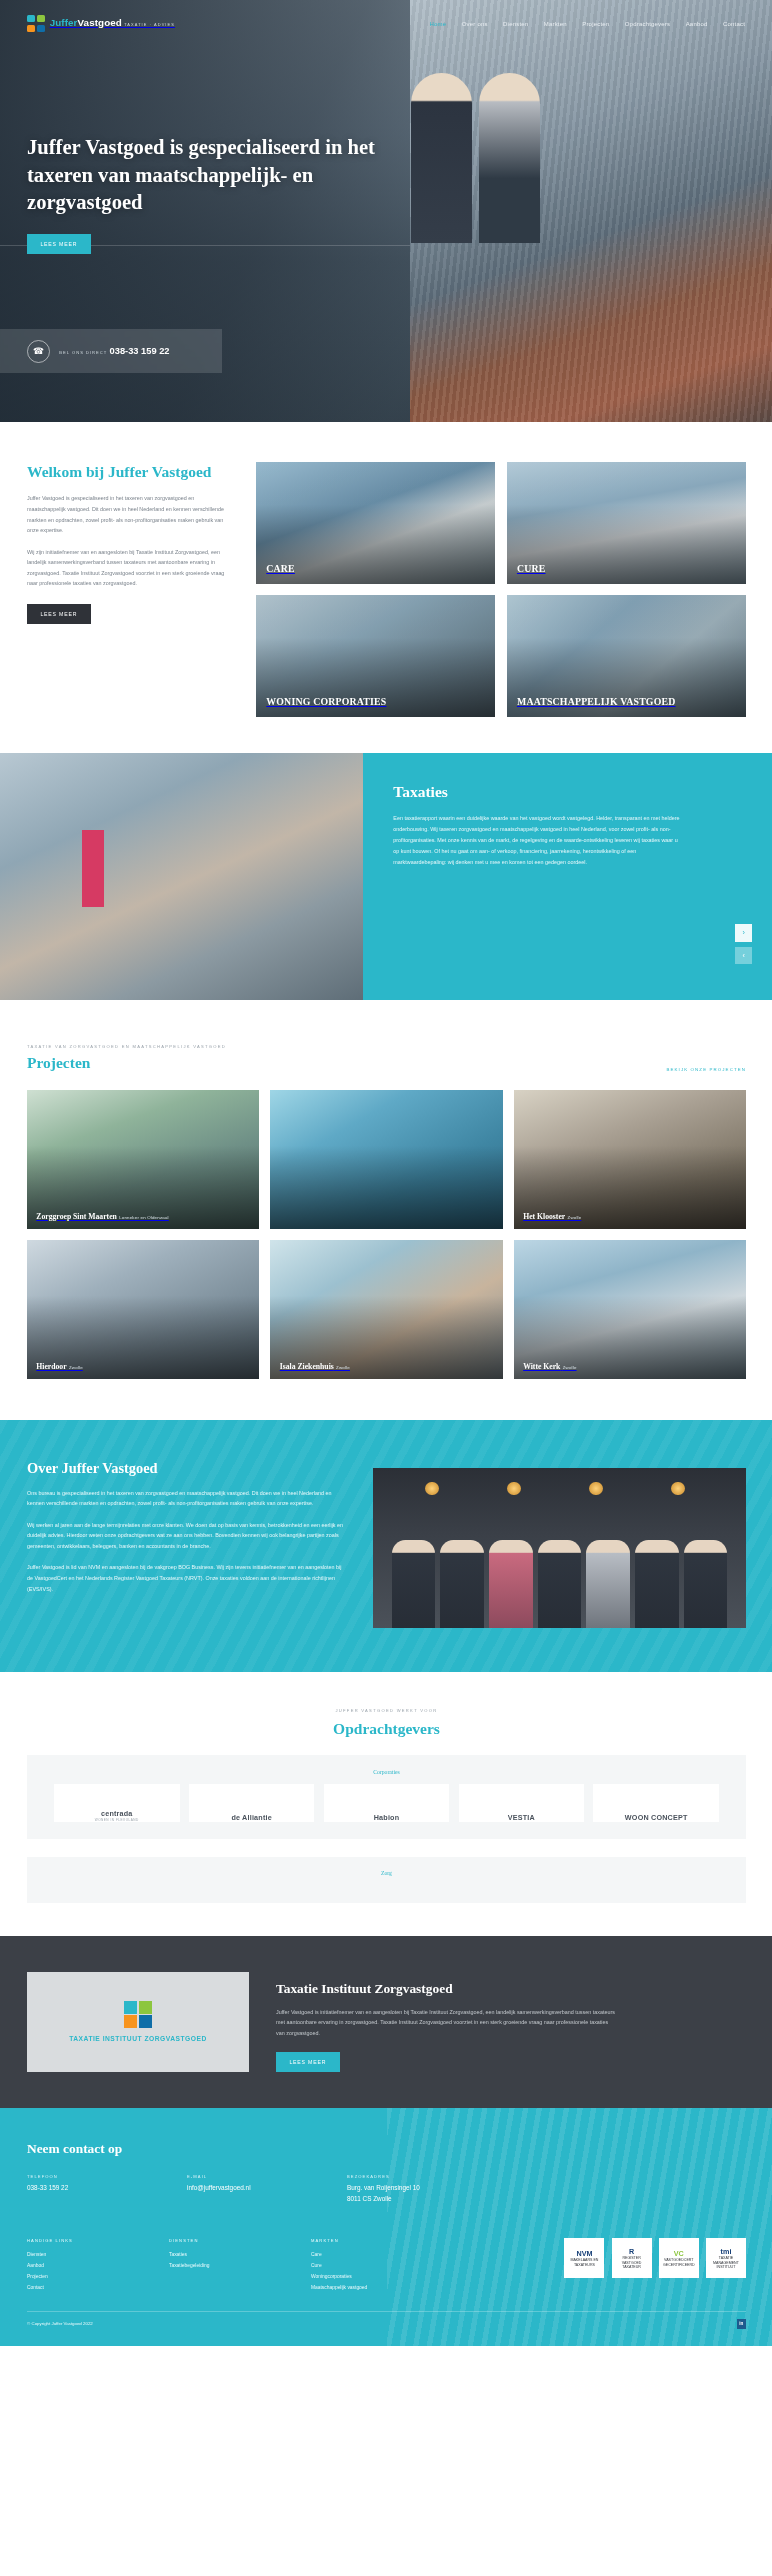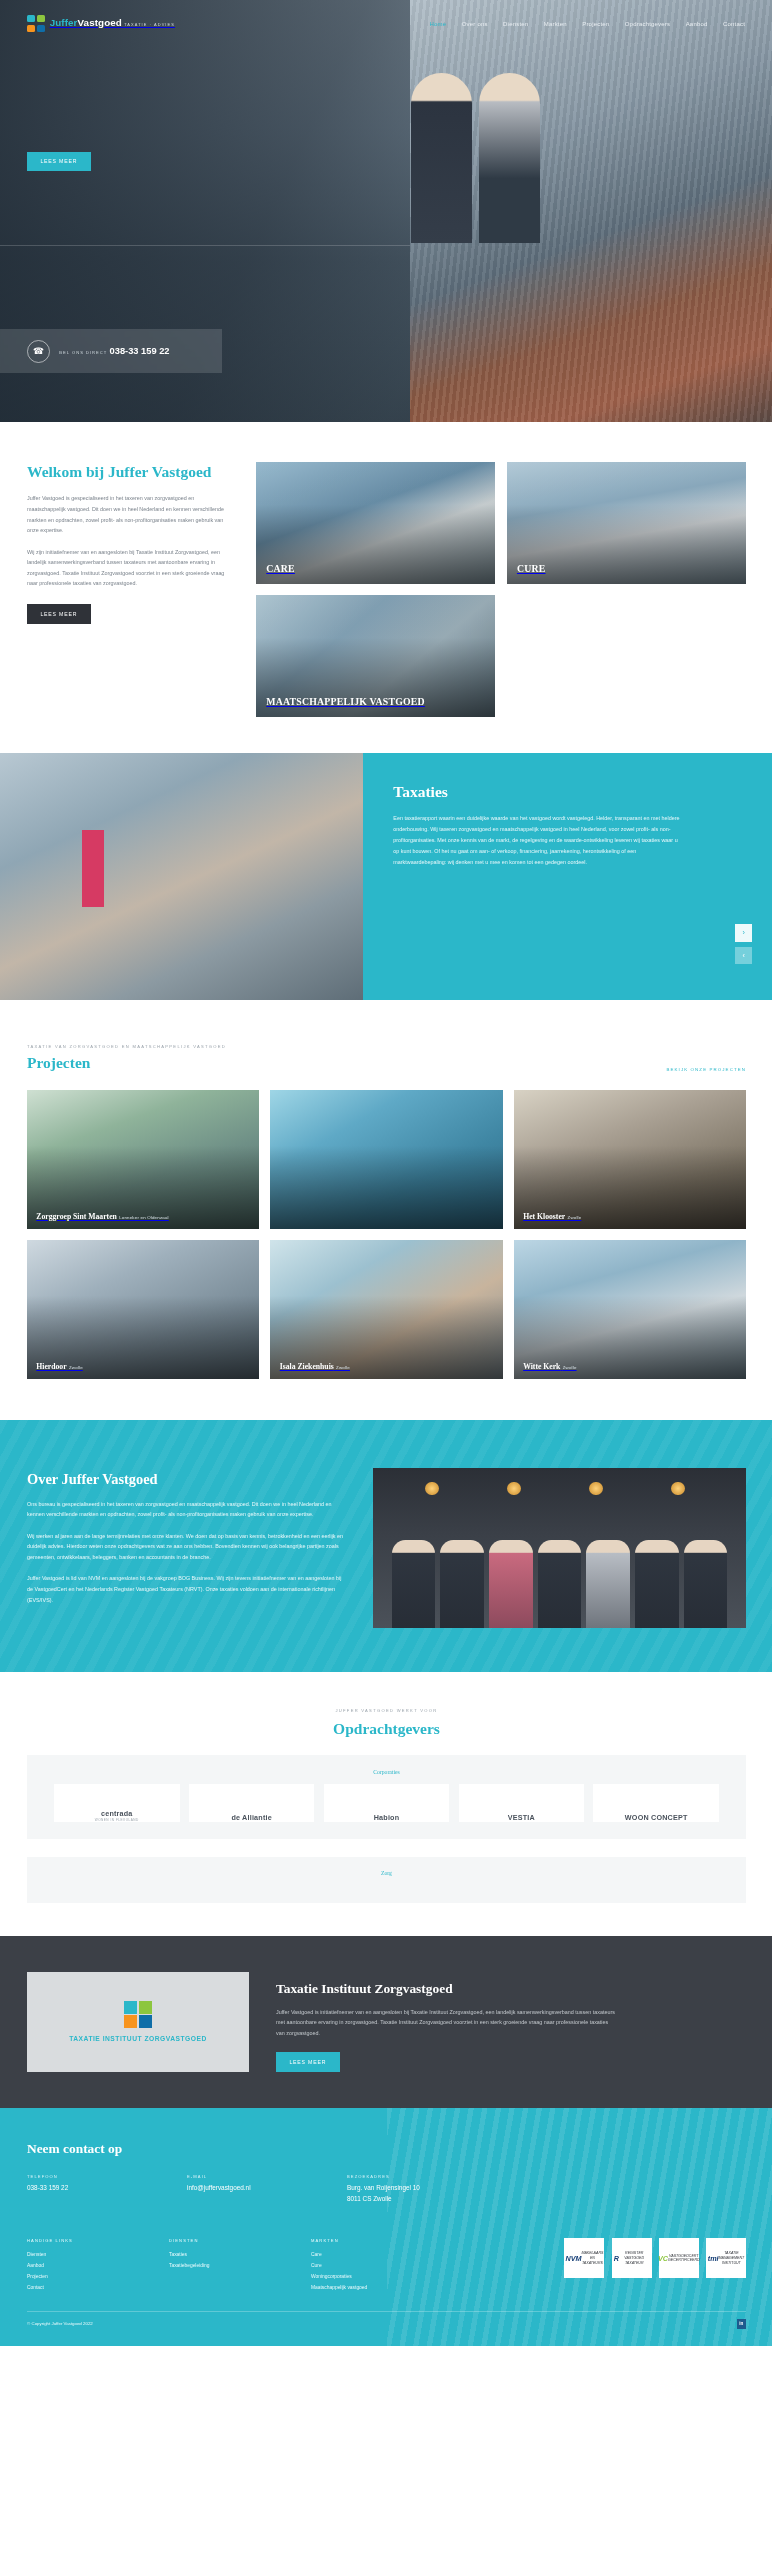--- a/index.html
+++ b/index.html
@@ -152,21 +152,21 @@
   .p5b { background: linear-gradient(150deg,#d0e4ea 0%, #9cc0cf 30%, #c8b49d 62%, #7d8a90 100%); }
   .p6b { background: linear-gradient(165deg,#bcd6e4 0%, #8fb4c8 30%, #cfd8dd 58%, #708692 100%); }
 
   
   .about { background: #2bb7c9; padding: 40px 27px 44px; display: flex; gap: 27px; position: relative; overflow: hidden; }
   .about:before{
     content:""; position:absolute; inset:0;
     background: repeating-linear-gradient(118deg, rgba(255,255,255,.05) 0 7.2px, rgba(255,255,255,0) 7.2px 17.5px);
   }
   .about-left { width: 319px; position: relative; color: #fff; }
-  .about-left h2 { font-family: "Liberation Serif", serif; font-size: 14.4px; font-weight: 700; margin-top: 11px; }
+  .about-left h2 { font-family: "Liberation Serif", serif; font-size: 14.4px; font-weight: 700; }
   .about-left p { font-size: 5.4px; line-height: 2; margin-top: 10.3px; color: #e9f9fb; }
   .about-right { flex: 1; position: relative; }
   .about-photo {
     height: 160px; margin-top: 8.2px;
     background: linear-gradient(180deg,#2b2f36 0%, #3a3f47 40%, #4b5159 100%);
     position: relative; overflow: hidden;
   }
   .about-photo .lamp { position: absolute; top: 13.4px; width: 13.4px; height: 13.4px; border-radius: 50%; background: radial-gradient(circle,#ffd27a,#c98a2a); }
   .about-photo .team { position: absolute; bottom: 0; left: 5%; right: 5%; height: 103px; display: flex; gap: 5.2px; align-items: flex-end; }
   .about-photo .team i {
@@ -220,22 +220,22 @@
   .ccol .lbl { font-size: 4.1px; letter-spacing: 1.1px; text-transform: uppercase; color: #d8f4f8; }
   .ccol .val { font-size: 6.4px; margin-top: 4.1px; line-height: 1.7; }
   .foot-cols { display: flex; gap: 31px; margin-top: 33px; position: relative; align-items: flex-start; }
   .fcol { width: 111px; }
   .fcol .ftitle { font-size: 4.1px; letter-spacing: 1.1px; text-transform: uppercase; color: #eafbfd; margin-bottom: 7.2px; }
   .fcol ul { list-style: none; }
   .fcol li { font-size: 4.9px; line-height: 2.2; color: #eafbfd; }
   .fcol li a { color: #eafbfd; text-decoration: none; }
   .cert-row { margin-left: auto; display: flex; gap: 7.2px; align-items: flex-start; }
   .cert {
-    width: 40px; height: 40px; background: #fff; color: #2f3238; display: flex; flex-direction: row;
-    align-items: center; justify-content: center; font-size: 3.6px; text-align: center; line-height: 1.3; padding: 2.1px; font-style: italic;
+    width: 40px; height: 40px; background: #fff; color: #2f3238; display: flex; flex-direction: column;
+    align-items: center; justify-content: center; font-size: 3.6px; text-align: center; line-height: 1.3; padding: 2.1px;
   }
   .cert .big { font-size: 7.2px; font-weight: 700; color: #163f77; }
   .cert.green .big { color: #8dc63f; }
   .copyright {
     border-top: 0.5px solid rgba(255,255,255,.25); margin-top: 17.5px; padding: 7.2px 0 2.1px;
     display: flex; align-items: center; font-size: 4.4px; color: #eafbfd; position: relative;
   }
   .copyright .social { margin-left: auto; display: flex; gap: 4.1px; }
   .copyright .social i {
     width: 9.3px; height: 9.3px; background: #1d5b8e; color: #fff; font-style: normal;
@@ -275,20 +275,21 @@
         <a href="#">Diensten</a>
         <a href="#">Markten</a>
         <a href="#">Projecten</a>
         <a href="#">Opdrachtgevers</a>
         <a href="#">Aanbod</a>
         <a href="#">Contact</a>
       </nav>
     </div>
 
     <div class="hero-copy">
+      <h1>Juffer Vastgoed is gespecialiseerd in het taxeren van maatschappelijk- en zorgvastgoed</h1>
       <a class="btn" href="#">Lees meer</a>
     </div>
 
     <div class="hero-phone">
       <span class="phone-circle">☎</span>
       <span class="phone-txt">
         <span class="pl">Bel ons direct</span>
         <span class="pn">038-33 159 22</span>
       </span>
     </div>
@@ -304,20 +305,25 @@
     <div class="tiles">
       <a class="tile" href="#">
         <span class="bg bg-care"></span>
           <span class="shade"></span>
         <span class="label">CARE</span>
       </a>
       <a class="tile" href="#">
         <span class="bg bg-cure"></span>
           <span class="shade"></span>
         <span class="label">CURE</span>
+      </a>
+      <a class="tile" href="#">
+        <span class="bg bg-wc"></span>
+          <span class="shade"></span>
+        <span class="label">WONING CORPORATIES</span>
       </a>
       <a class="tile" href="#">
         <span class="bg bg-mv"></span>
           <span class="shade"></span>
         <span class="label">MAATSCHAPPELIJK VASTGOED</span>
       </a>
     </div>
   </section>
 
   <section class="taxaties">

